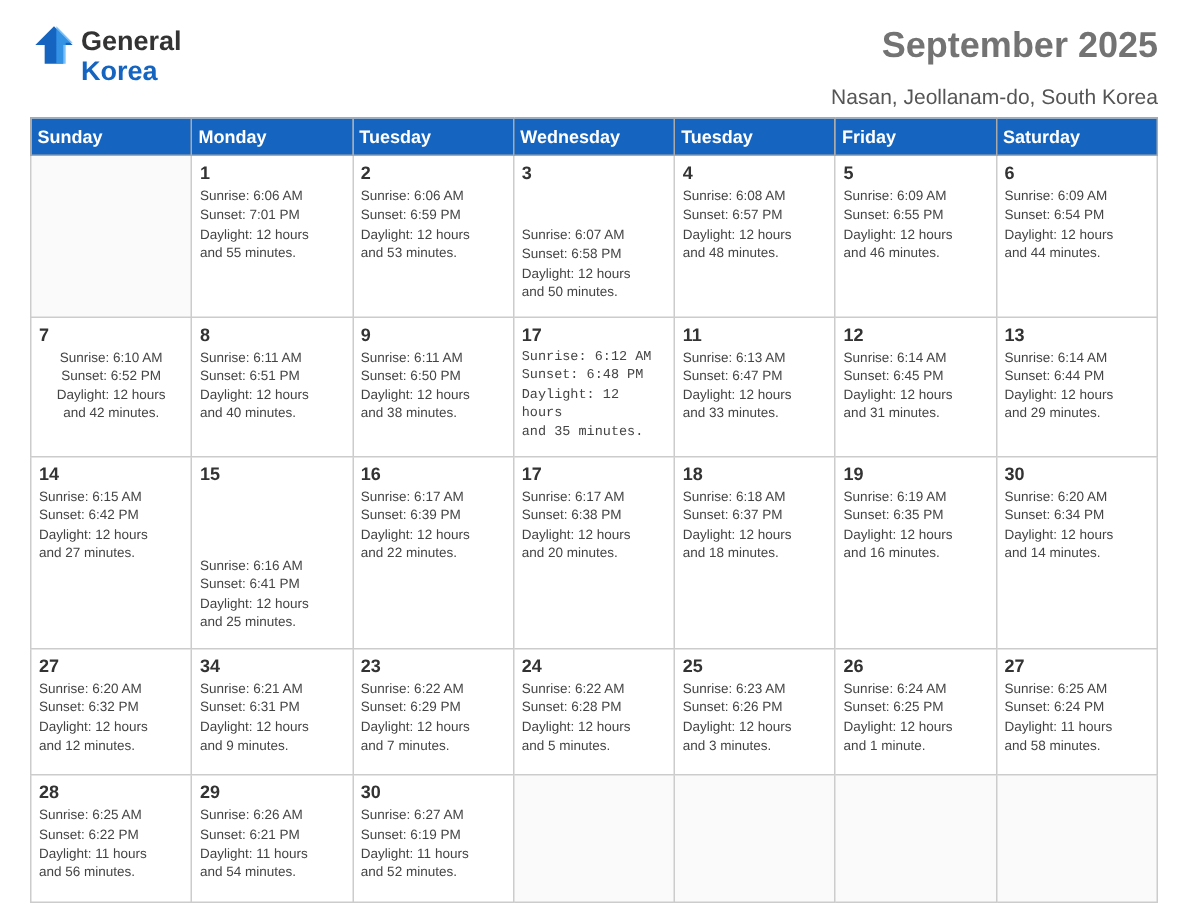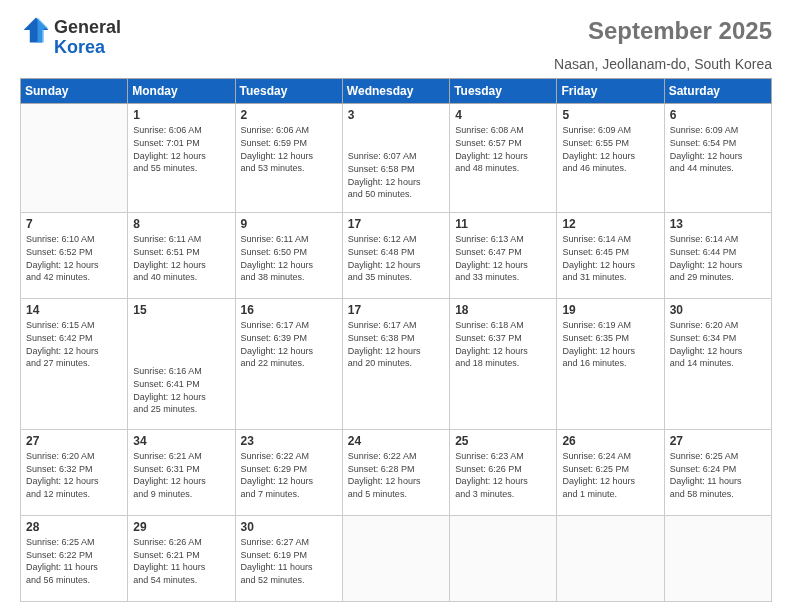--- a/index.html
+++ b/index.html
@@ -170,42 +170,42 @@
             <span class="day-number">6</span>
             <div class="day-info" style="white-space: pre-line;">Sunrise: 6:09 AM
 Sunset: 6:54 PM
 Daylight: 12 hours
 and 44 minutes.</div>
           </td>
         </tr>
         <tr>
           <td>
             <span class="day-number">7</span>
-            <div class="day-info" style="white-space: pre-line;">Sunrise: 6:10 AM
+            <div class="day-info" style="white-space: pre-line; text-align: center;">Sunrise: 6:10 AM
 Sunset: 6:52 PM
 Daylight: 12 hours
 and 42 minutes.</div>
           </td>
           <td>
             <span class="day-number">8</span>
             <div class="day-info" style="white-space: pre-line;">Sunrise: 6:11 AM
 Sunset: 6:51 PM
 Daylight: 12 hours
 and 40 minutes.</div>
           </td>
           <td>
             <span class="day-number">9</span>
             <div class="day-info" style="white-space: pre-line;">Sunrise: 6:11 AM
 Sunset: 6:50 PM
 Daylight: 12 hours
 and 38 minutes.</div>
           </td>
           <td>
             <span class="day-number">17</span>
-            <div class="day-info" style="white-space: pre-line;">Sunrise: 6:12 AM
+            <div class="day-info" style="white-space: pre-line; font-family: Liberation Mono, monospace;">Sunrise: 6:12 AM
 Sunset: 6:48 PM
 Daylight: 12 hours
 and 35 minutes.</div>
           </td>
           <td>
             <span class="day-number">11</span>
             <div class="day-info" style="white-space: pre-line;">Sunrise: 6:13 AM
 Sunset: 6:47 PM
 Daylight: 12 hours
 and 33 minutes.</div>

